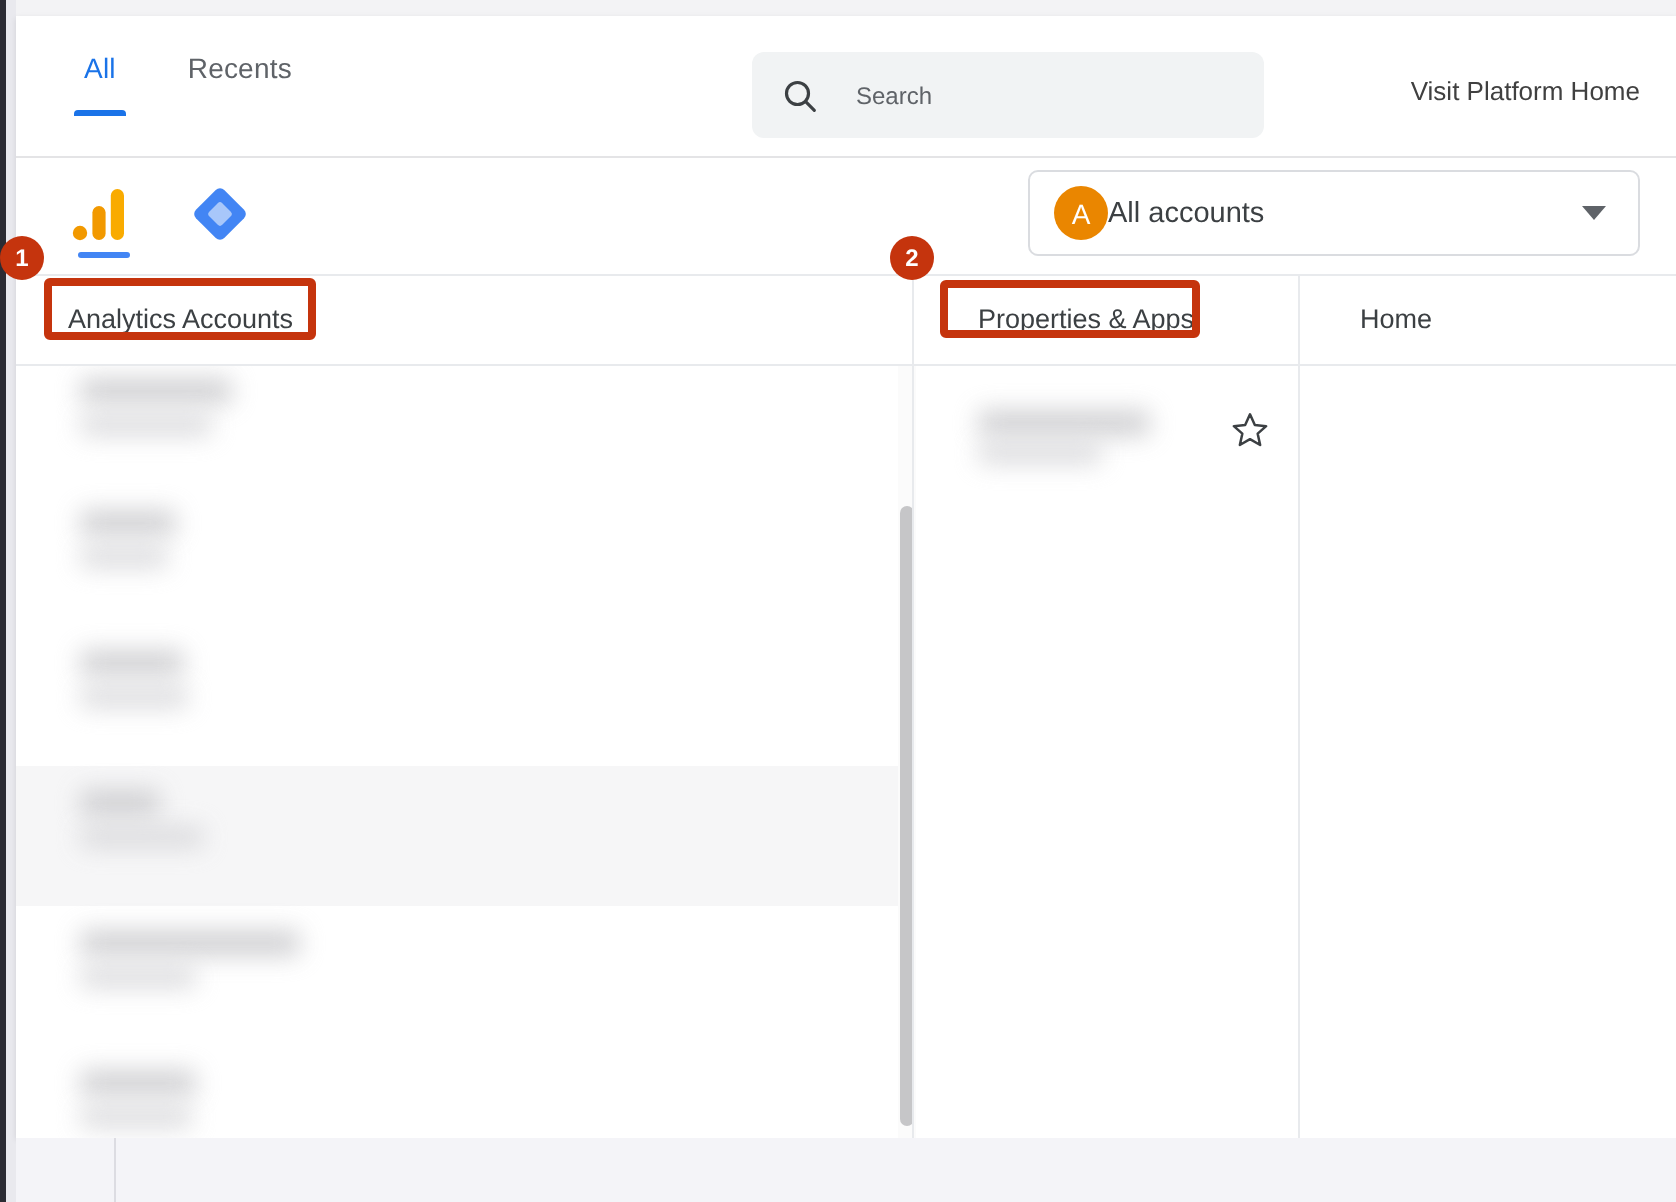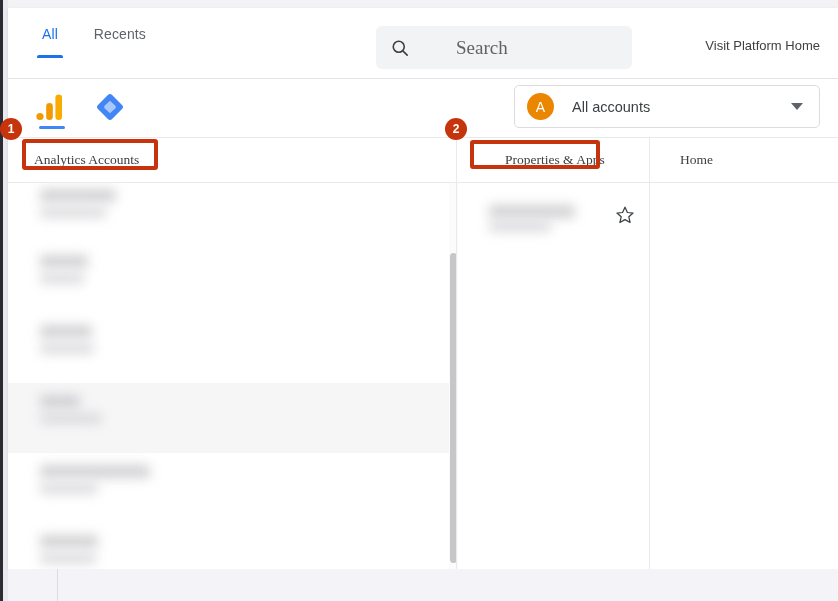--- a/index.html
+++ b/index.html
@@ -109,26 +109,25 @@
   .searchbox .mag {
     width: 20px; height: 20px;
     flex: 0 0 20px;
     margin-right: 18px;
     color: #3c4043;
   }
   .searchbox input {
     border: none;
     outline: none;
     background: transparent;
-    font-family: Liberation Serif, serif;
-    font-size: 19px;
+    font-family: Liberation Sans, sans-serif;
+    font-size: 12px;
     color: #3c4043;
     width: 100%;
     padding: 0;
-    margin-left: 28px;
   }
   .searchbox input::placeholder { color: #5f6368; opacity: 1; }
 
   .platform-link {
     position: absolute;
     right: 18px;
     top: 30px;
     font-size: 13px;
     color: #404040;
     text-decoration: none;
@@ -182,21 +181,20 @@
     background: #ea8600;
     color: #fff;
     font-size: 14px;
     display: flex;
     align-items: center;
     justify-content: center;
     flex: 0 0 27px;
     font-weight: 400;
   }
   .accountsel .label {
-    margin-left: 18px;
     font-size: 14.5px;
     color: #3c4043;
     flex: 1 1 auto;
   }
   .caret {
     width: 0; height: 0;
     border-left: 6px solid transparent;
     border-right: 6px solid transparent;
     border-top: 7px solid #5f6368;
     flex: 0 0 auto;
@@ -213,24 +211,23 @@
   }
   .col-accounts    { position: absolute; left: 0;   top: 0; width: 448px; height: 100%; }
   .col-properties  { position: absolute; left: 448px; top: 0; width: 193px; height: 100%; border-left: 1px solid #e8eaed; }
   .col-views       { position: absolute; left: 641px; top: 0; width: 189px; height: 100%; border-left: 1px solid #e8eaed; }
   .colhead-text {
     position: absolute;
     top: 14px;
     font-size: 13.5px;
     color: #3c4043;
     white-space: nowrap;
-    font-family: Liberation Serif, serif;
   }
   .col-accounts   .colhead-text { left: 26px; }
-  .col-properties .colhead-text { left: 48px; text-align: center; }
+  .col-properties .colhead-text { left: 32px; text-align: center; }
   .col-views      .colhead-text { left: 30px; }
 
   .table-body {
     position: relative;
     height: 395px;
     background: #fff;
     overflow: hidden;
   }
   .body-col-accounts   { position: absolute; left: 0;     top: 0; width: 448px; height: 100%; }
   .body-col-properties { position: absolute; left: 448px; top: 0; width: 193px; height: 100%; border-left: 1px solid #e8eaed; }

